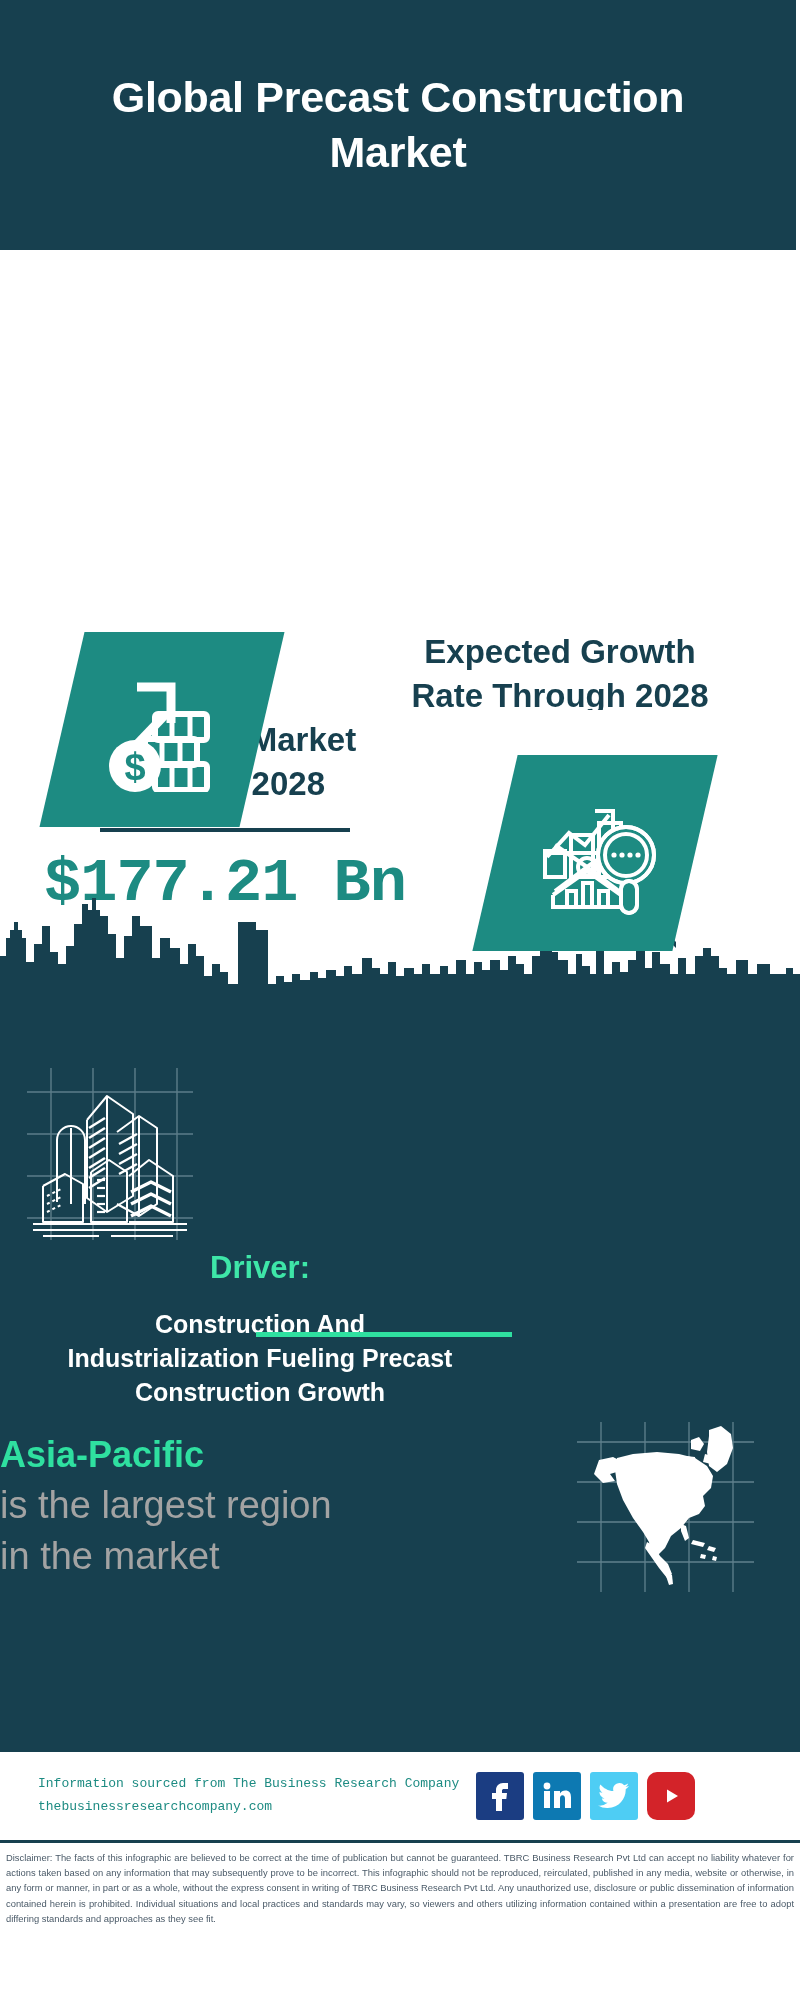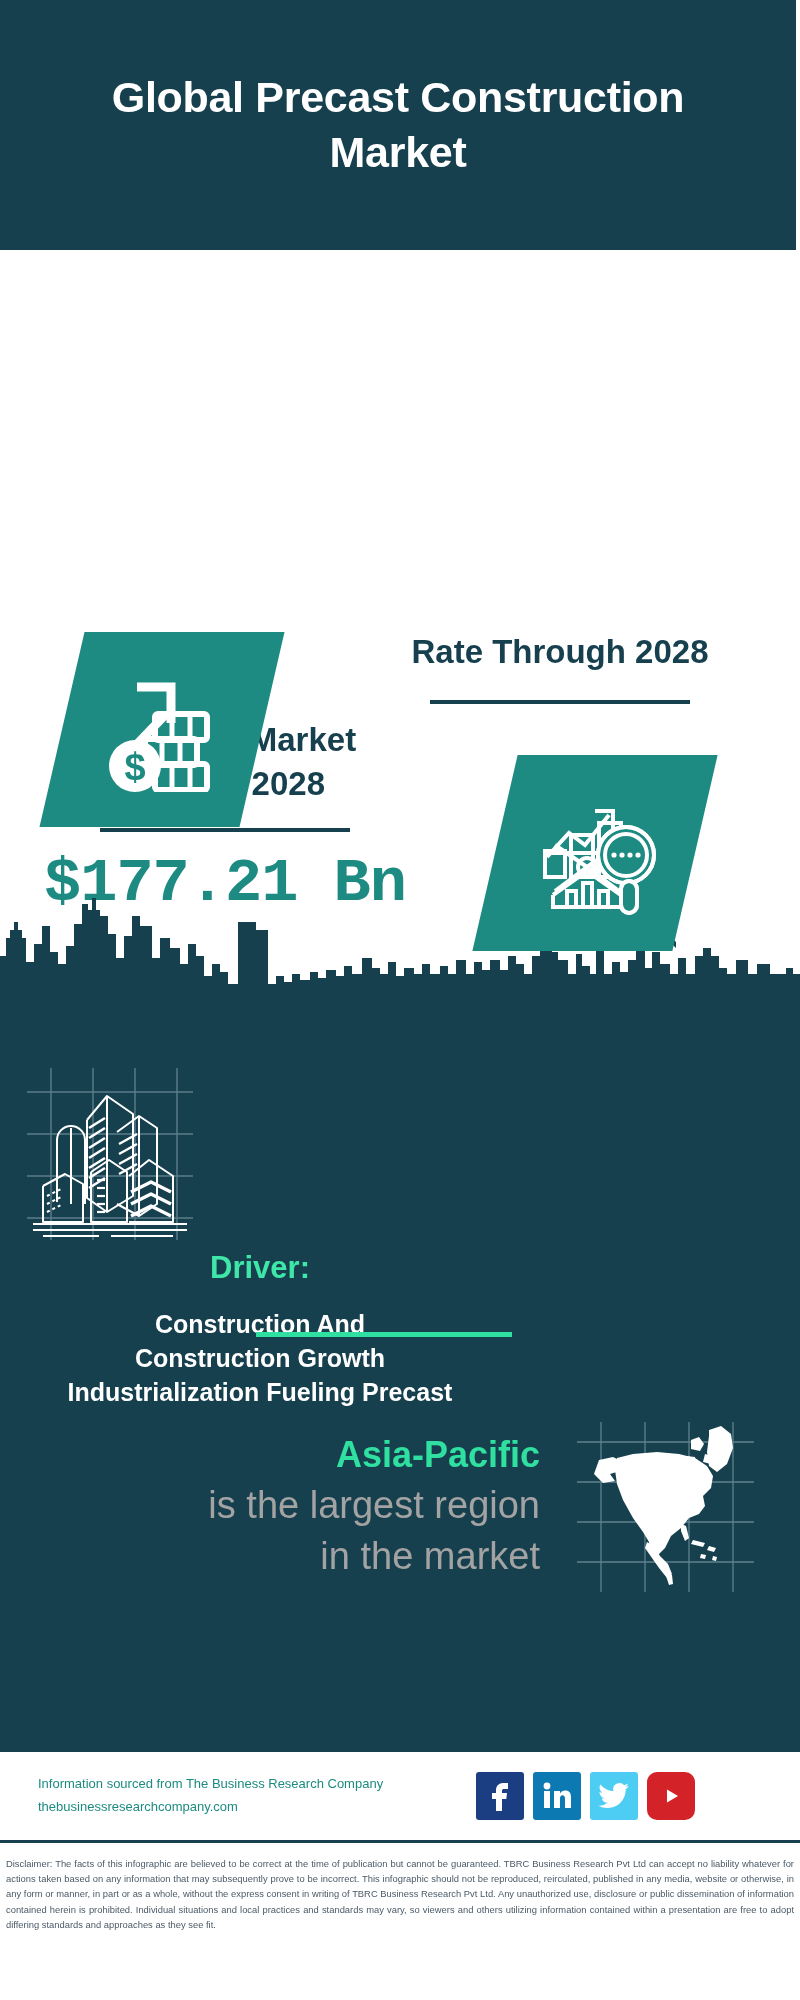--- a/index.html
+++ b/index.html
@@ -178,21 +178,21 @@
   
   .region-row {
     position:absolute;
     top:410px; left:0;
     width:800px;
     display:flex;
     align-items:center;
   }
   .region-text {
     width:540px;
-    text-align:right;
+    text-align:left;
   }
   .region-name {
     color:#2fe0a0;
     font-size:36px;
     font-weight:bold;
     margin-bottom:4px;
   }
   .region-sub {
     color:#a3a3a3;
     font-size:38px;
@@ -212,39 +212,40 @@
     border-top:2px solid #17404f;
   }
   .footer-text {
     margin-left:38px;
     width:430px;
   }
   .footer-line {
     color:#1d8b82;
     font-size:13px;
     line-height:1.75;
+    font-family:Liberation Mono, monospace;
   }
   .socials {
     display:flex;
     gap:9px;
     margin-left:8px;
   }
   .sq { width:48px; height:48px; border-radius:3px;
         display:flex; align-items:center; justify-content:center; }
   .sq-fb { background:#1b3d82; }
   .sq-li { background:#0d79b2; }
   .sq-tw { background:#4ecdf4; }
   .sq-yt { background:#d32329; border-radius:10px; }
 
   
   .disclaimer-wrap {
     width:800px;
     background:#ffffff;
     border-top:3px solid #17404f;
-    padding:13px 6px 6px 6px;
+    padding:7px 6px 6px 6px;
   }
   .disclaimer {
     color:#4a5a68;
     font-size:9.4px;
     line-height:1.62;
     text-align:justify;
   }
 </style>
 </head>
 <body>
@@ -275,20 +276,21 @@
         <rect x="58" y="97" width="52" height="26" rx="3" stroke="#ffffff" stroke-width="6" fill="none"></rect>
         <line x1="75" y1="97" x2="75" y2="123" stroke="#ffffff" stroke-width="5"></line>
         <line x1="93" y1="97" x2="93" y2="123" stroke="#ffffff" stroke-width="5"></line>
 
         <circle cx="38" cy="99" r="26" fill="#ffffff"></circle>
         <text x="38" y="113" font-family="'Liberation Sans',sans-serif" font-size="38" font-weight="bold" fill="#1d8b82" text-anchor="middle">$</text>
       </svg>
     </div>
 
     <div class="growth-text">
+      <div class="growth-label">Expected Growth</div>
       <div class="growth-label">Rate Through 2028</div>
       <div class="rule-dark"></div>
       <div class="growth-value">4.8%</div>
     </div>
   </div>
 
   <div class="size-sec">
 
     <div class="size-text">
       <div class="size-label">Expected Market</div>
@@ -423,22 +425,22 @@
             <line x1="12" y1="160" x2="166" y2="160"></line>
             <line x1="12" y1="166" x2="166" y2="166"></line>
             <line x1="22" y1="172" x2="78" y2="172"></line>
             <line x1="90" y1="172" x2="152" y2="172"></line>
           </g>
         </svg>
       </div>
       <div class="driver-text">
         <div class="driver-heading">Driver:</div>
         <div class="driver-body">Construction And</div>
+        <div class="driver-body">Industrialization Fueling Precast</div>
         <div class="driver-body">Construction Growth</div>
-        <div class="driver-body">Industrialization Fueling Precast</div>
       </div>
     </div>
 
     <div class="rule-green"></div>
 
     <div class="region-row">
       <div class="region-text">
         <div class="region-name">Asia-Pacific</div>
         <div class="region-sub">is the largest region</div>
         <div class="region-sub">in the market</div>

